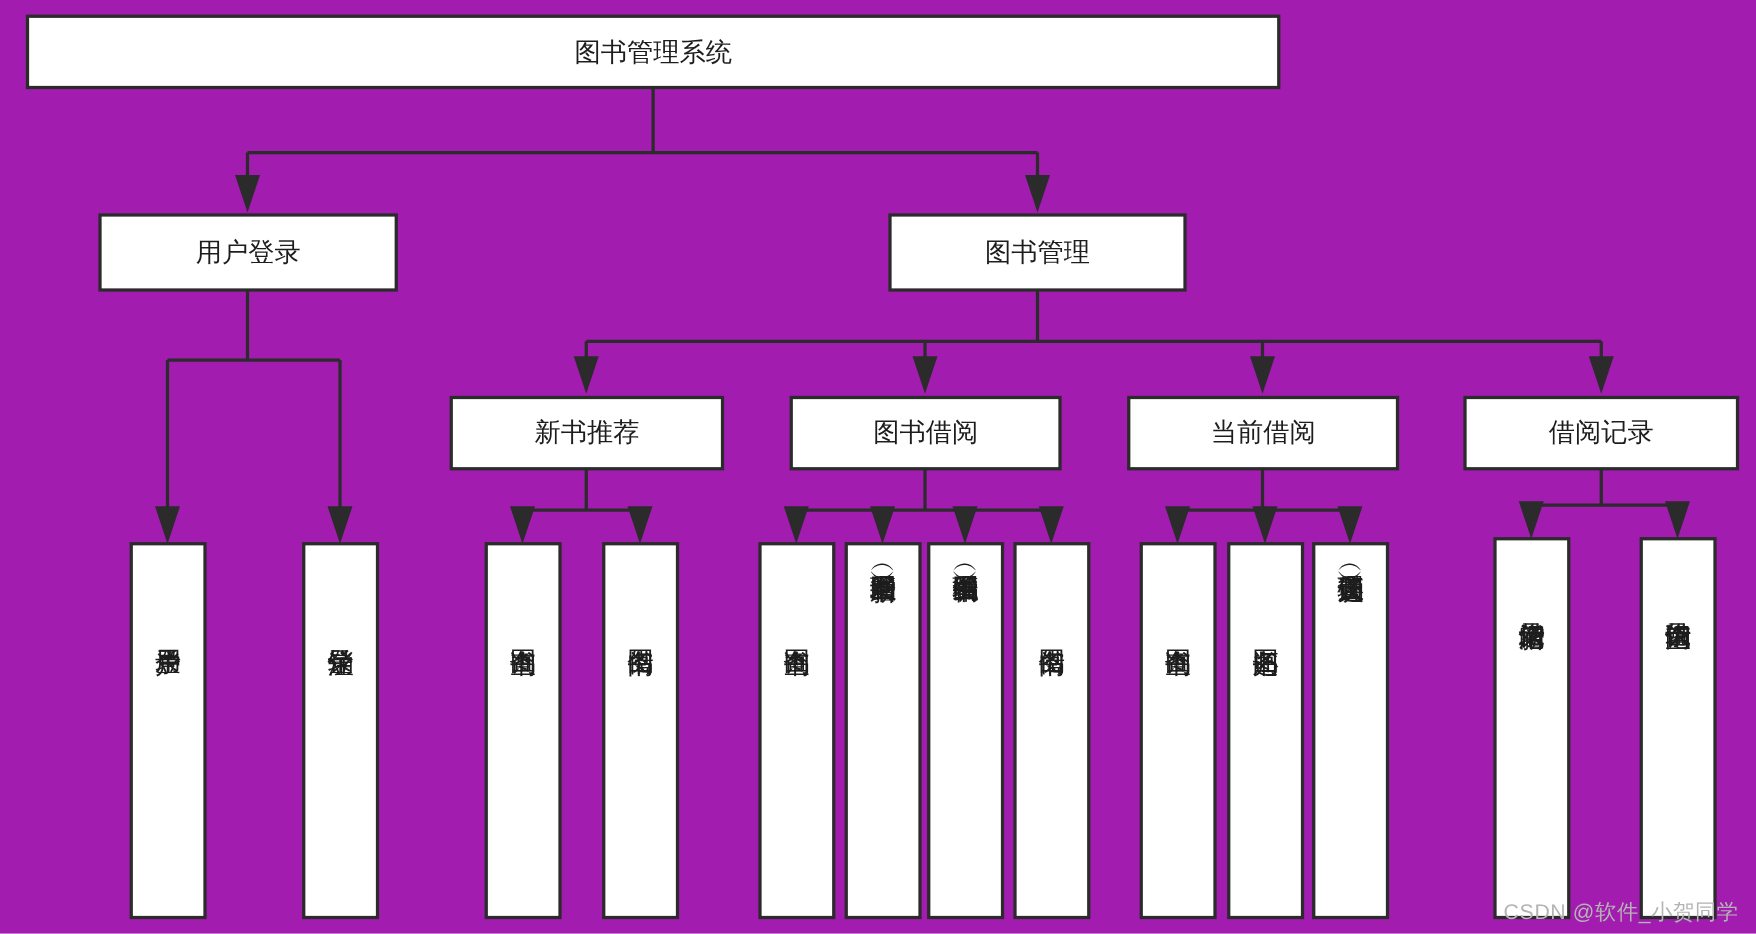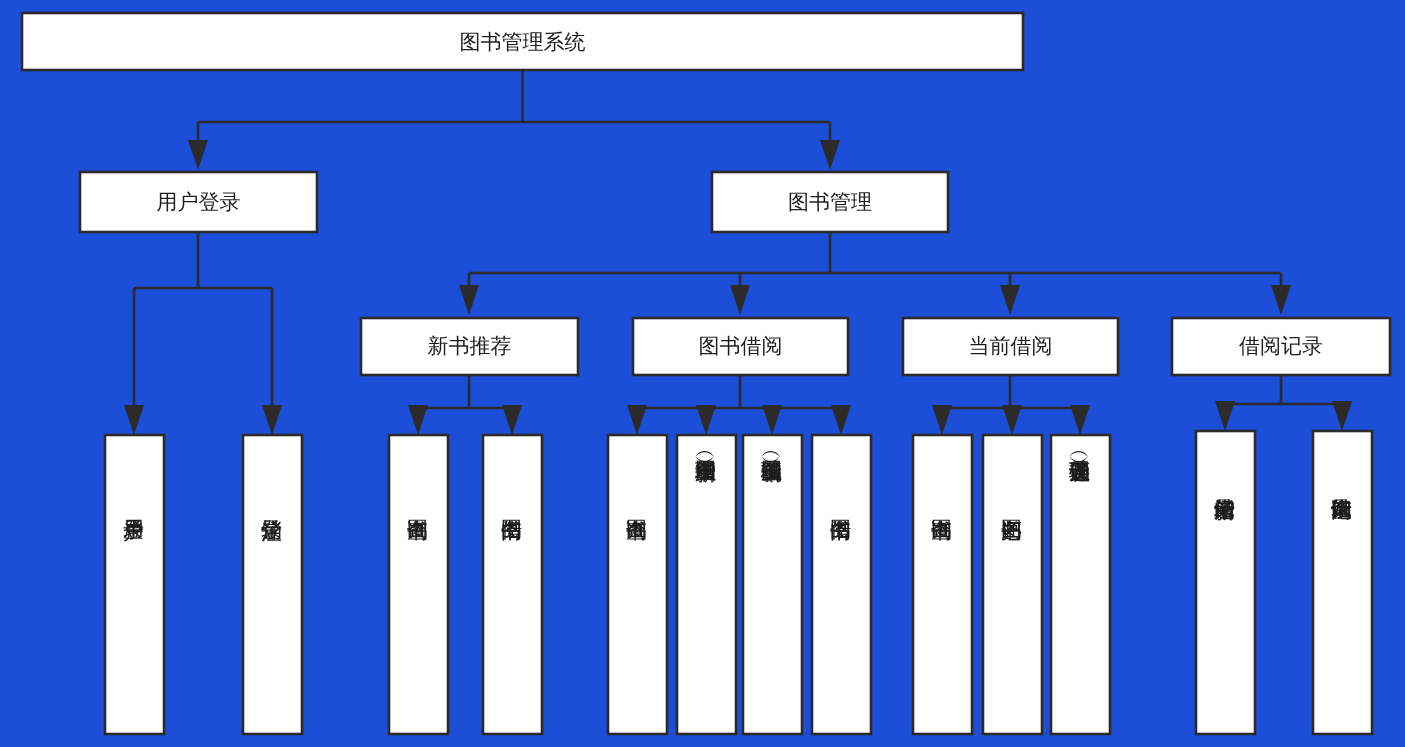--- a/index.html
+++ b/index.html
@@ -8,21 +8,21 @@
     padding: 0;
     background: #ffffff;
   }
   body {
     font-family: "Liberation Sans", "DejaVu Sans", sans-serif;
   }
   #diagram-root {
     position: relative;
     width: 1405px;
     height: 747px;
-    background: #1d4ed8;
+    background: #a21caf;
     overflow: hidden;
   }
   #diagram-svg {
     position: absolute;
     left: 0;
     top: 0;
     width: 1405px;
     height: 747px;
   }
   .node-box {
@@ -224,14 +224,15 @@
       <rect class="node-box" x="1196" y="431" width="59" height="303"></rect>
       <text class="node-label-v" x="1225" y="482">新增借阅记录</text>
     </g>
     <g>
       <rect class="node-box" x="1313" y="431" width="59" height="303"></rect>
       <text class="node-label-v" x="1342" y="482">查询借阅记录</text>
     </g>
 
   </svg>
 
+  <div class="watermark-text">CSDN @软件_小贺同学</div>
 
 </div>
 
 </body></html>

